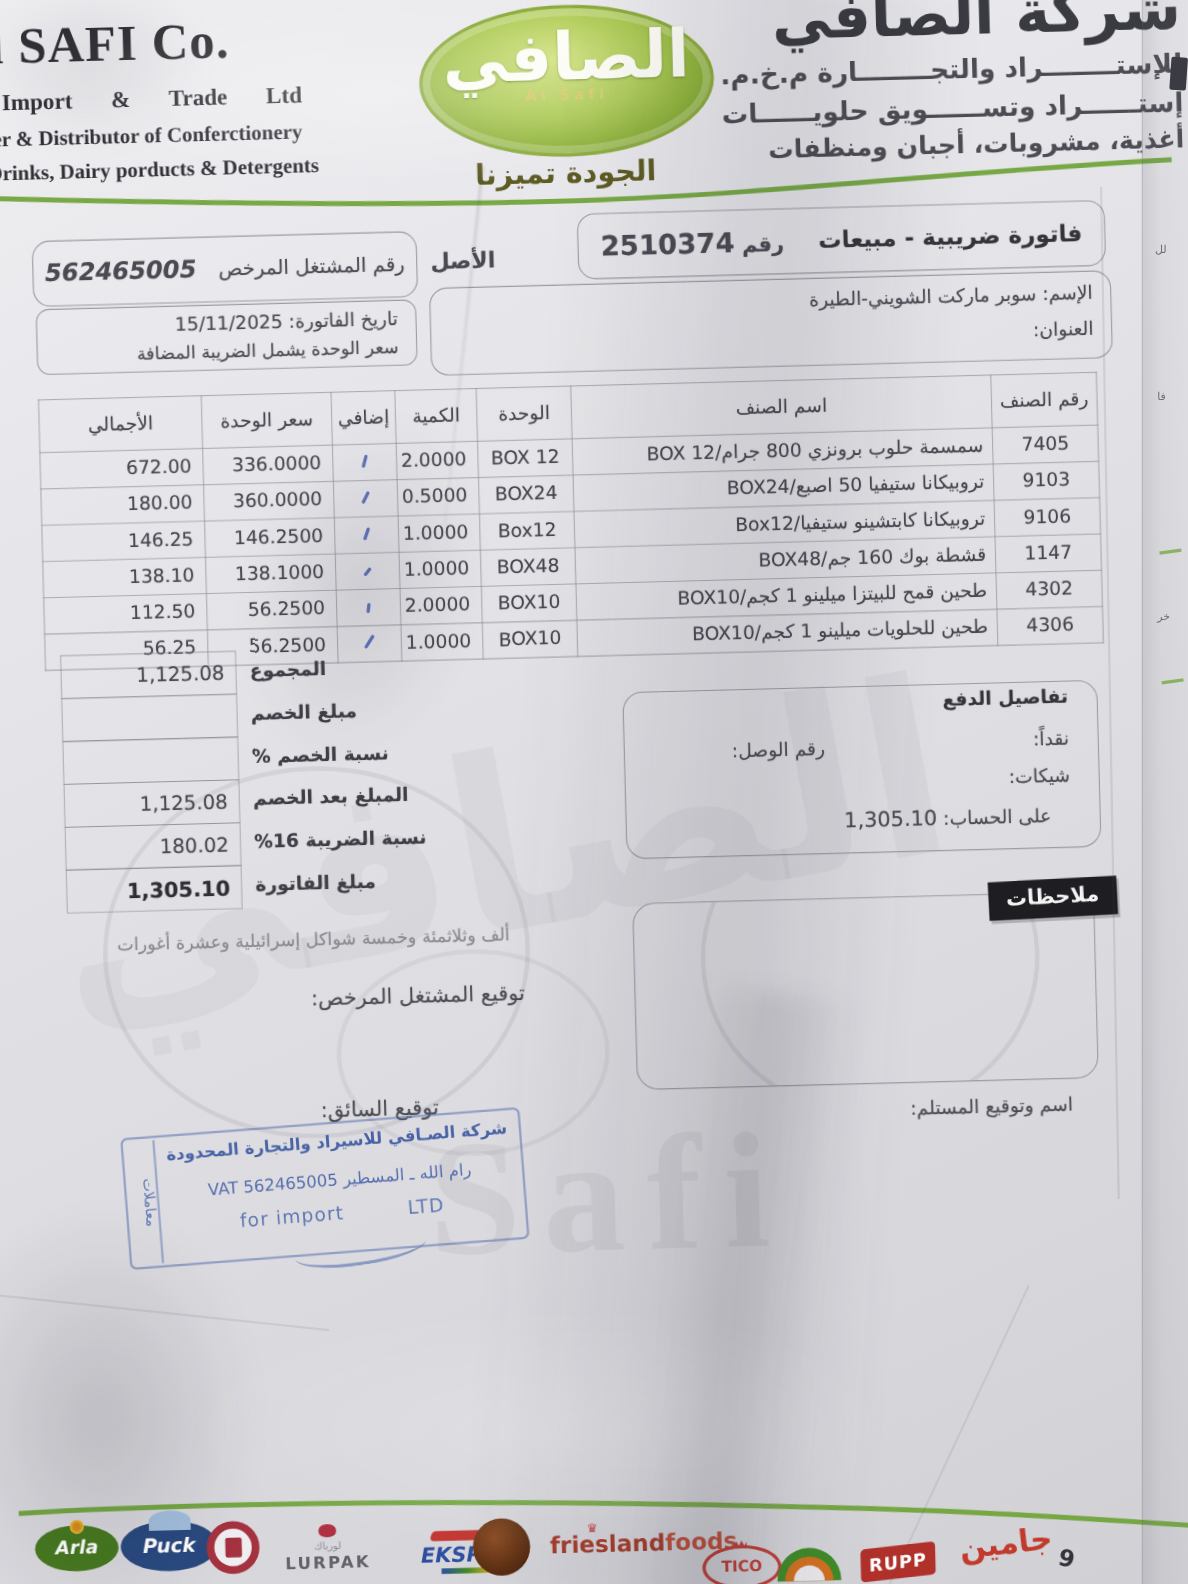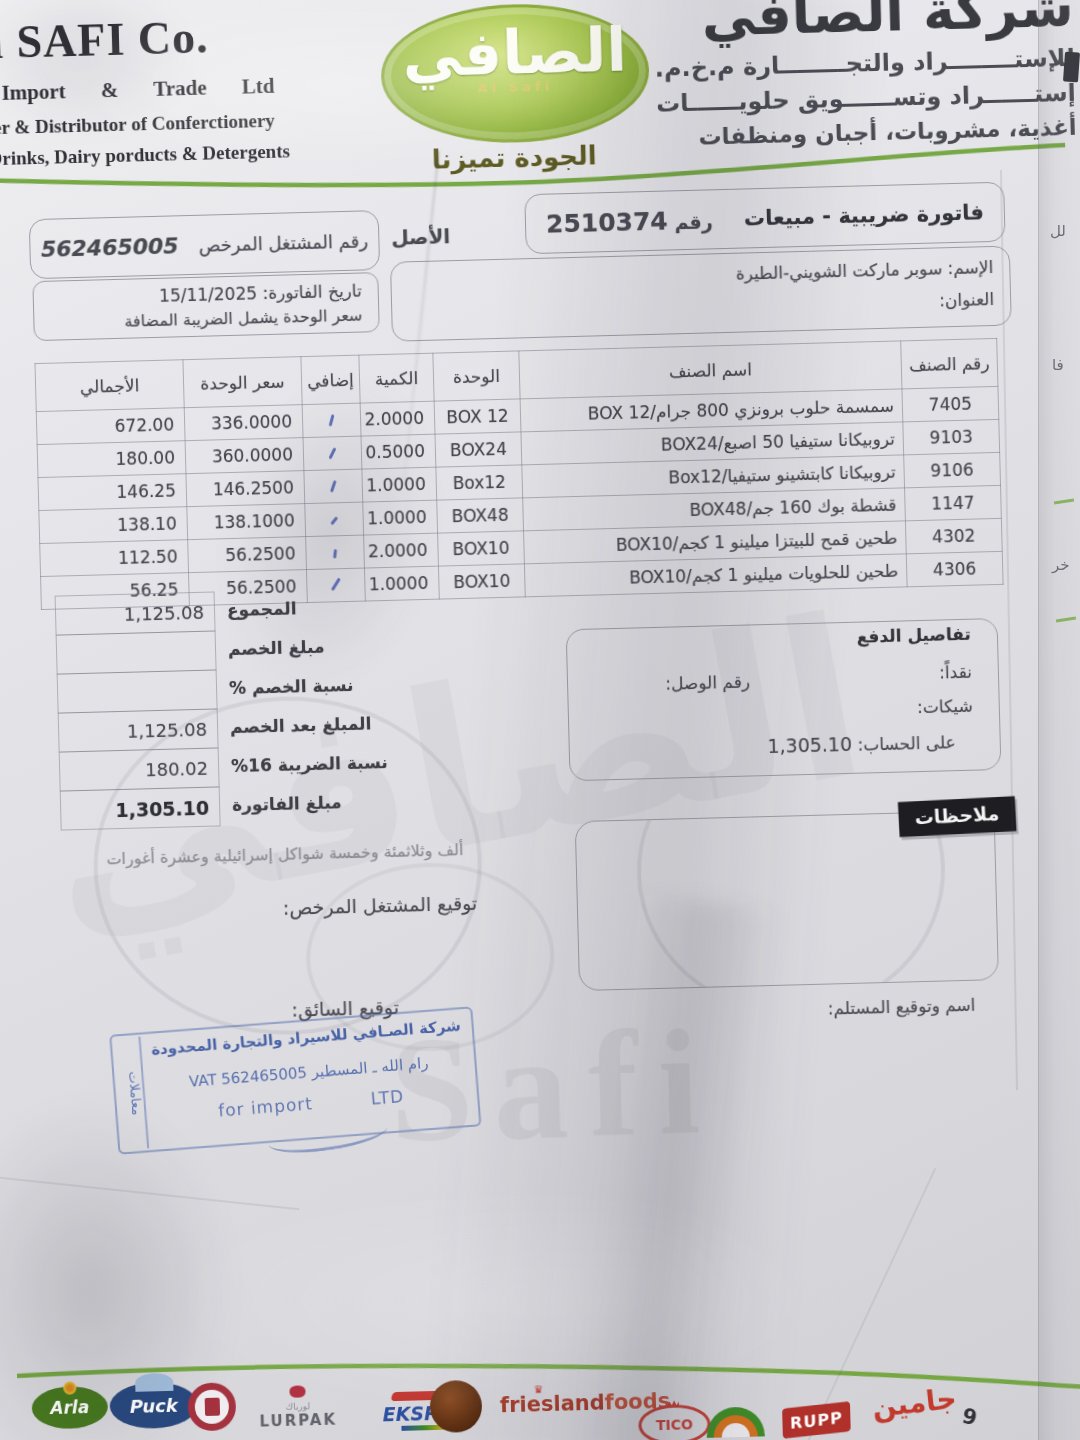--- a/index.html
+++ b/index.html
@@ -151,21 +151,21 @@
   .b-rupp{left:764px;top:1412px;width:68px;height:30px;background:#b0302a;border-radius:4px;
          transform:skewY(-5deg);display:flex;align-items:center;justify-content:center;
          color:#fff;font-size:16px;font-weight:bold;letter-spacing:1px;}
   .b-jameen{left:854px;top:1396px;font-size:28px;font-weight:bold;color:#c23a2c;direction:rtl;
          transform:rotate(-5deg);}
   .b-mark9{left:944px;top:1416px;font-size:21px;font-weight:bold;color:#33333a;transform:rotate(14deg);}
 
   
   .right-margin{left:1038px;top:0;width:42px;height:1440px;border-left:1px solid rgba(90,90,100,.3);
          background:linear-gradient(90deg,rgba(90,90,100,.16),rgba(120,120,130,.08) 40%,rgba(150,150,158,.05));}
-  .bs-frag{position:absolute;color:#6d6d76;font-size:15px;direction:rtl;}
+  .bs-frag{position:absolute;color:#6d6d76;font-size:10px;direction:rtl;}
   .bs-dash{position:absolute;width:20px;height:3px;background:#6aa233;opacity:.7;transform:rotate(-8deg);}
   .bs-dark{position:absolute;left:1064px;top:52px;width:15px;height:30px;background:#3b3b43;
          border-radius:2px;transform:rotate(4deg);}
 
   
   .ov{position:absolute;pointer-events:none;}
   .sh-band{left:470px;top:-20px;width:370px;height:1480px;transform:rotate(4deg);filter:blur(9px);
         background:linear-gradient(90deg,transparent,rgba(35,35,52,.09) 42%,rgba(35,35,52,.11) 58%,transparent);}
   .sh-band2{left:600px;top:900px;width:150px;height:560px;transform:rotate(7deg);filter:blur(10px);
         background:linear-gradient(90deg,transparent,rgba(30,30,48,.10),transparent);}

